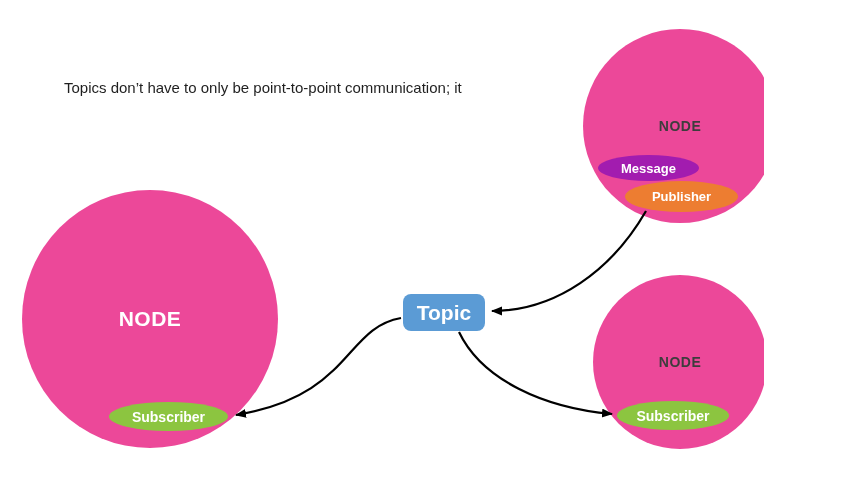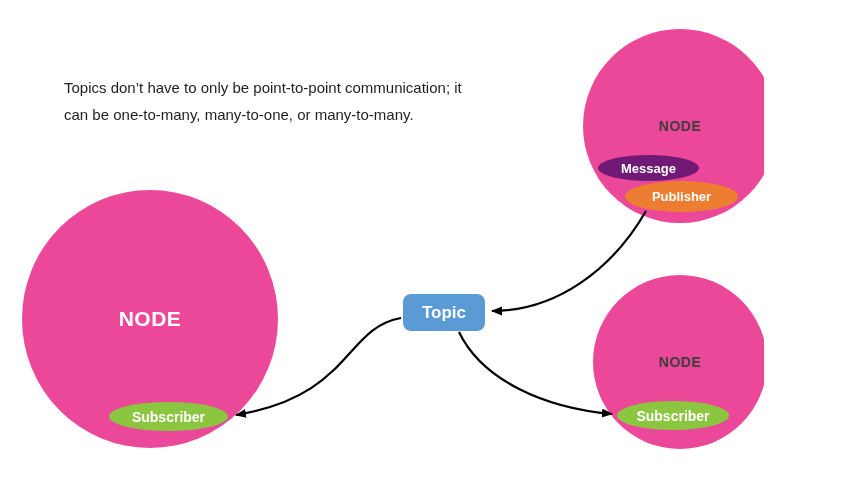--- a/index.html
+++ b/index.html
@@ -49,38 +49,38 @@
   }
   .ellipse {
     position: absolute;
     border-radius: 50%;
     display: flex;
     align-items: center;
     justify-content: center;
     color: #ffffff;
     font-weight: bold;
   }
-  .ellipse-message    { left: 598px; top: 141px; width: 101px; height: 26px; background: #701a75; font-size: 13px; }
+  .ellipse-message    { left: 598px; top: 141px; width: 101px; height: 26px; background: #a21caf; font-size: 13px; }
   .ellipse-publisher  { left: 625px; top: 167px; width: 113px; height: 31px; background: #ED7D31; font-size: 13px; }
   .ellipse-sub-left   { left: 109px; top: 388px; width: 119px; height: 29px; background: #8CC540; font-size: 14px; }
   .ellipse-sub-right  { left: 617px; top: 387px; width: 112px; height: 29px; background: #8CC540; font-size: 14px; }
   .topic-box {
     position: absolute;
     left: 403px;
     top: 280px;
     width: 82px;
     height: 37px;
     background: #5B9BD5;
     border-radius: 8px;
     display: flex;
     align-items: center;
     justify-content: center;
     color: #ffffff;
     font-weight: bold;
-    font-size: 17px;
+    font-size: 21px;
   }
   .arrows {
     position: absolute;
     left: 0;
     top: 0;
     pointer-events: none;
   }
   .arrow-path {
     fill: none;
     stroke: #000000;
@@ -95,21 +95,20 @@
     background: #ececec;
   }
 </style>
 </head>
 <body>
 
 <div class="canvas">
 
   <div class="caption">
     <div>Topics don’t have to only be point-to-point communication; it</div>
-    <div>can be one-to-many, many-to-one, or many-to-many.</div>
   </div>
 
   <div class="circle circle-left">
     <span class="node-label-big">NODE</span>
   </div>
 
   <div class="circle circle-tright">
     <span class="node-label-small">NODE</span>
   </div>
 

